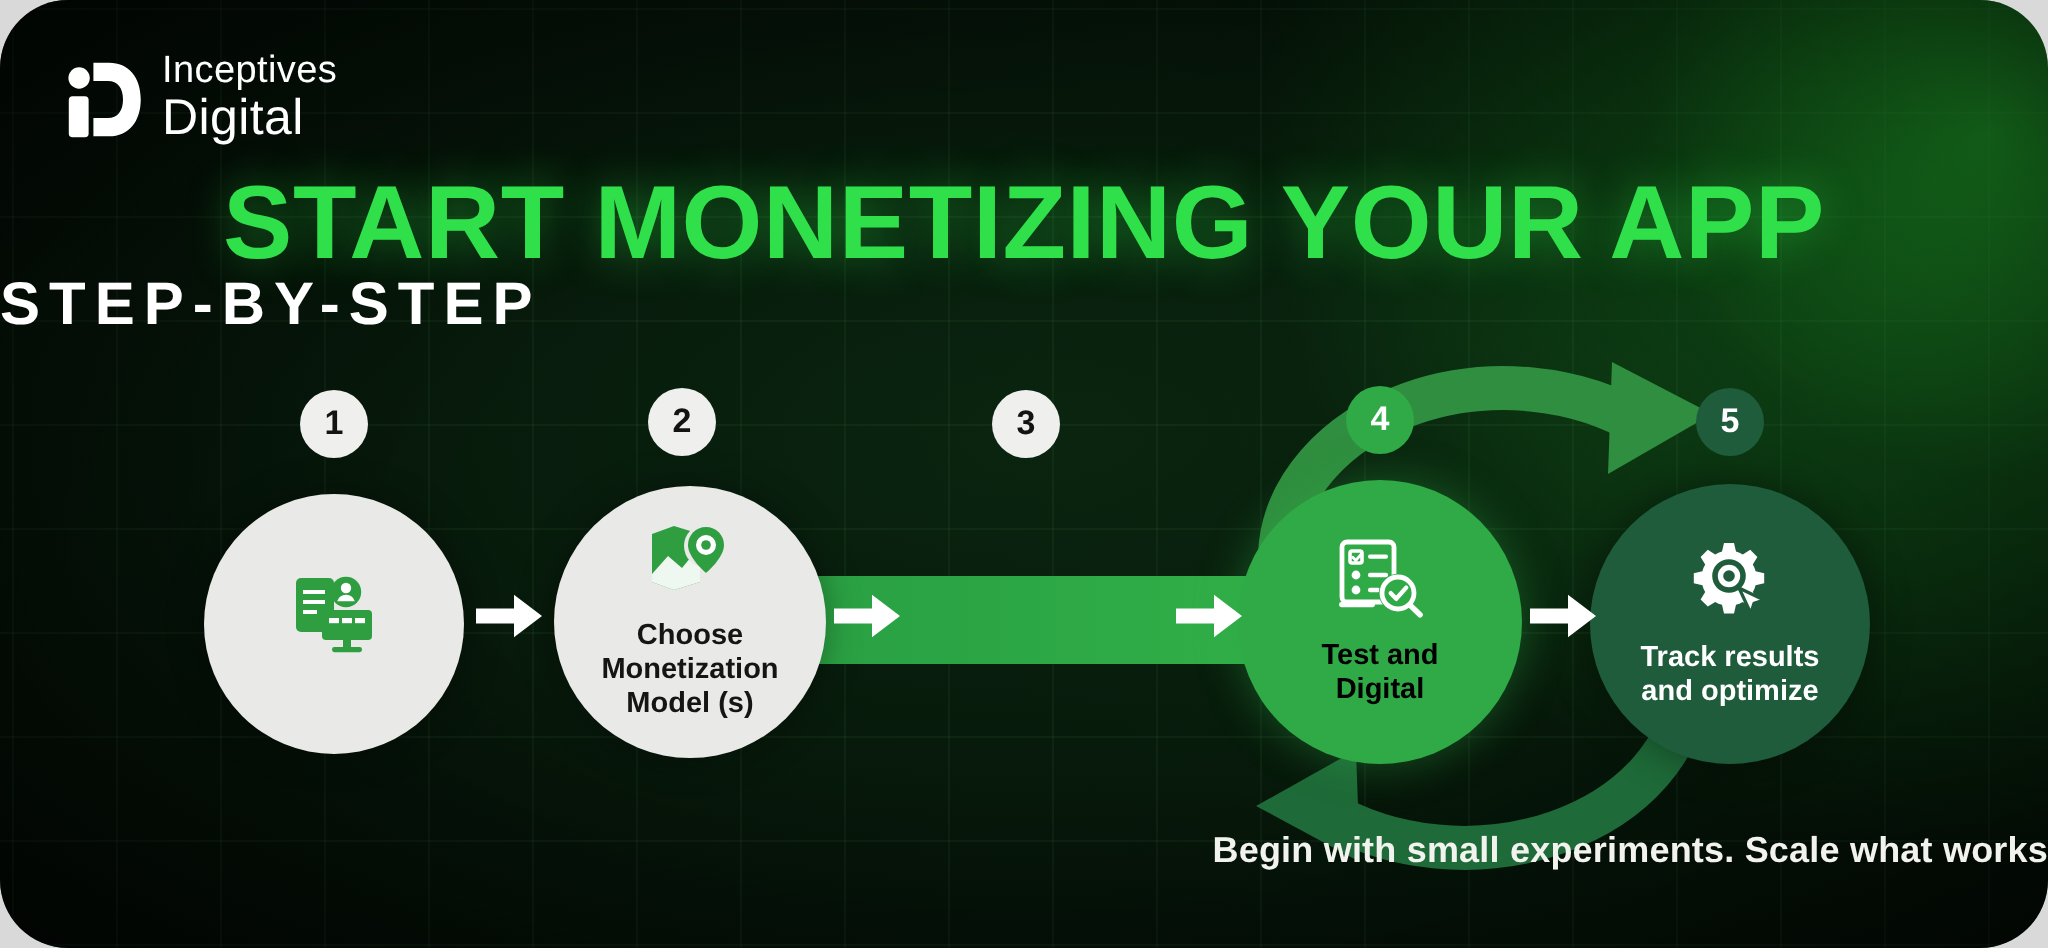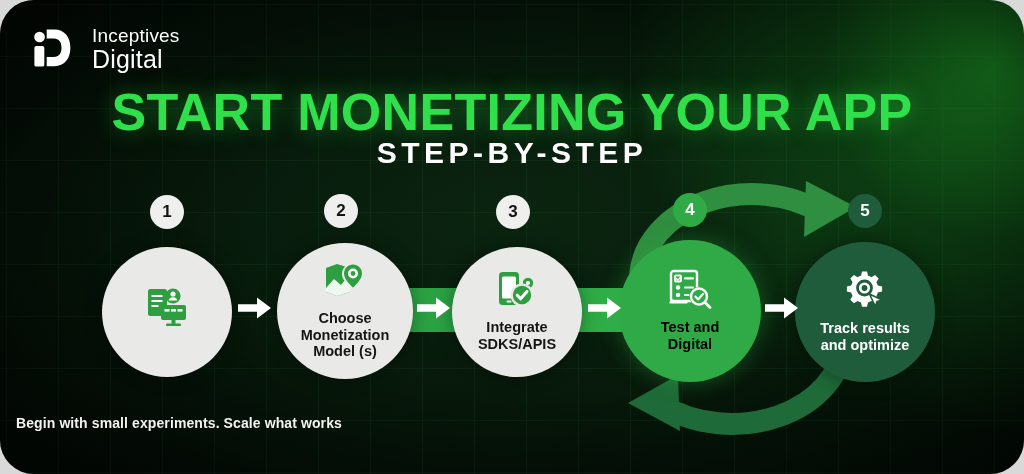--- a/index.html
+++ b/index.html
@@ -44,22 +44,22 @@
     background: radial-gradient(ellipse at 50% 55%, rgba(0,0,0,0) 38%, rgba(0,0,0,0.55) 100%);
     pointer-events: none;
   }
 
   
   .logo {
     position: absolute;
     left: 30px;
     top: 26px;
     display: flex;
-    align-items: flex-start;
-    gap: 20px;
+    align-items: flex-end;
+    gap: 9px;
     z-index: 12;
   }
   .logo-mark { width: 42px; height: 44px; display:block; }
   .logo-text {
     display: flex;
     flex-direction: column;
     line-height: 1.04;
     color: #ffffff;
   }
   .logo-text .l1 { font-size: 19px; font-weight: 400; letter-spacing: .2px; }
@@ -75,35 +75,34 @@
     font-size: 52px;
     font-weight: 700;
     letter-spacing: 0.3px;
     text-shadow: 0 0 22px rgba(47,224,74,0.45);
     z-index: 10;
   }
   .subtitle {
     position: absolute;
     left: 0; right: 0;
     top: 136px;
-    text-align: center;
     color: #ffffff;
     font-size: 30px;
     font-weight: 700;
     letter-spacing: 4.5px;
     z-index: 10;
   }
 
   .footnote {
     position: absolute;
-    left: 16px; right: 0;
+    left: 8px; right: 0;
     top: 415px;
-    text-align: left;
+    text-align: right;
     color: #f2f2ef;
-    font-size: 14px;
+    font-size: 18px;
     font-weight: 700;
     letter-spacing: .1px;
     z-index: 10;
   }
 
   
   .band {
     position: absolute;
     left: 300px;
     top: 288px;
@@ -241,38 +240,20 @@
           <circle cx="29" cy="11.5" r="2.4" fill="#2f9e41"></circle>
         </svg>
       </span>
       <span class="label">
         <span>Choose</span><br>
         <span>Monetization</span><br>
         <span>Model (s)</span>
       </span>
     </div>
 
-    <div class="node light" id="node-3">
-      <span class="ico">
-        <svg width="40" height="38" viewBox="0 0 40 38" aria-hidden="true">
-          <rect x="2" y="1" width="20" height="33" rx="3.5" fill="#2f9e41"></rect>
-          <rect x="5" y="5.5" width="14" height="22" rx="1.5" fill="#ffffff"></rect>
-          <rect x="9.5" y="29.5" width="5" height="2" rx="1" fill="#ffffff"></rect>
-          <circle cx="31" cy="12" r="5.2" fill="#2f9e41"></circle>
-          <circle cx="31" cy="12" r="2.1" fill="#ffffff"></circle>
-          <circle cx="25" cy="24" r="11.5" fill="#e9e9e7"></circle>
-          <circle cx="25" cy="24" r="9.2" fill="#2f9e41"></circle>
-          <path d="M20.2 24.2 l3.4 3.6 l6.4 -7.4" fill="none" stroke="#ffffff" stroke-width="3" stroke-linecap="round" stroke-linejoin="round"></path>
-        </svg>
-      </span>
-      <span class="label">
-        <span>Integrate</span><br>
-        <span>SDKS/APIS</span>
-      </span>
-    </div>
 
     <div class="node green" id="node-4">
       <span class="ico">
         <svg width="44" height="40" viewBox="0 0 44 40" aria-hidden="true">
           <rect x="3" y="2" width="26" height="30" rx="2.5" fill="none" stroke="#ffffff" stroke-width="2.4"></rect>
           <rect x="7" y="6.5" width="6" height="6" rx="1" fill="none" stroke="#ffffff" stroke-width="1.8"></rect>
           <path d="M8.4 9.6 l1.5 1.6 l2.8 -3.2" fill="none" stroke="#ffffff" stroke-width="1.4" stroke-linecap="round"></path>
           <rect x="16" y="8.2" width="10" height="2.2" rx="1" fill="#ffffff"></rect>
           <circle cx="10" cy="18.5" r="2.2" fill="#ffffff"></circle>
           <rect x="16" y="17.4" width="10" height="2.2" rx="1" fill="#ffffff"></rect>

